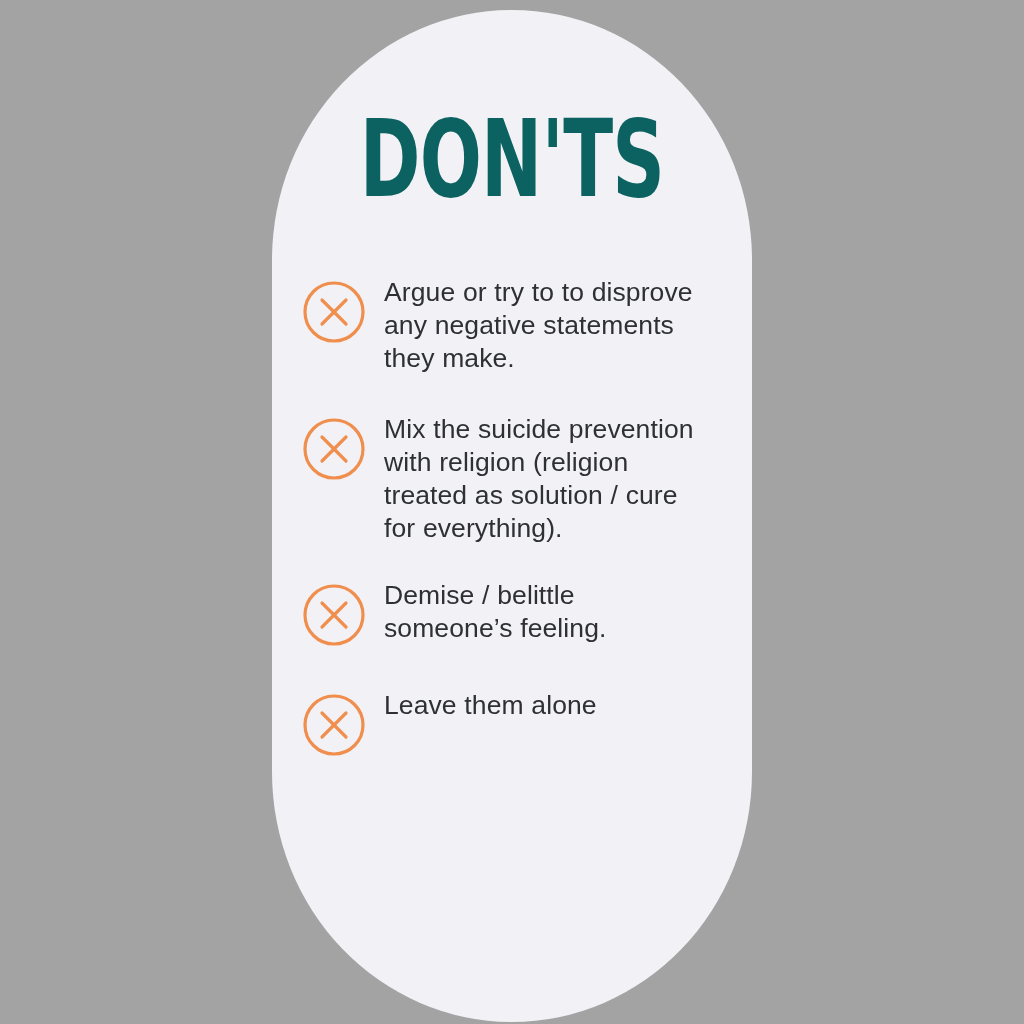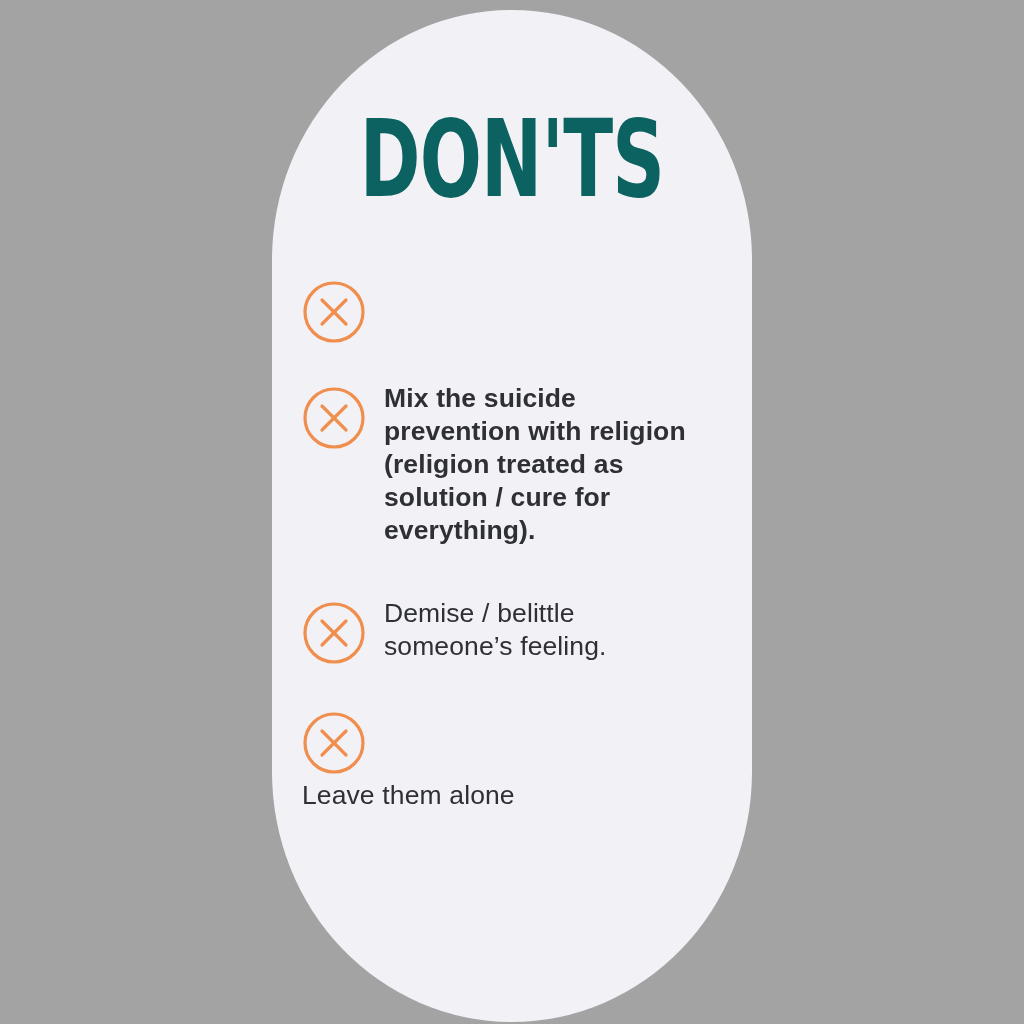--- a/index.html
+++ b/index.html
@@ -62,21 +62,21 @@
     width: 480px;
   }
 
   .item {
     position: relative;
     display: flex;
     align-items: flex-start;
     padding-left: 30px;
     margin-bottom: 30px;
   }
-  .item:last-child { margin-bottom: 0; flex-direction: column; }
+  .item:last-child { margin-bottom: 0; }
 
   .icon-wrap {
     flex: 0 0 auto;
     width: 64px;
     height: 64px;
     margin-top: 8px;
     margin-right: 18px;
   }
   .icon-wrap svg {
     display: block;
@@ -92,21 +92,21 @@
     font-size: 26.5px;
     line-height: 33px;
     letter-spacing: 0.1px;
     padding-top: 4px;
     max-width: 322px;
     word-spacing: 0.2px;
   }
 
   
   .item.i0 { margin-bottom: 34px; }
-  .item.i1 { margin-bottom: 46px; font-weight: bold; }
+  .item.i1 { margin-bottom: 30px; }
   .item.i2 { margin-bottom: 38px; }
   .item.i3 { margin-bottom: 20px; }
 </style>
 </head>
 <body>
 
 <div id="stage">
 
   <div id="card">
 
@@ -115,20 +115,21 @@
     <div id="list">
 
       <div class="item i0">
         <span class="icon-wrap">
           <svg viewBox="0 0 64 64" xmlns="http://www.w3.org/2000/svg">
             <circle cx="32" cy="32" r="29" fill="none" stroke="#f08e4e" stroke-width="3.2"></circle>
             <line x1="20" y1="20" x2="44" y2="44" stroke="#f08e4e" stroke-width="3.2" stroke-linecap="round"></line>
             <line x1="44" y1="20" x2="20" y2="44" stroke="#f08e4e" stroke-width="3.2" stroke-linecap="round"></line>
           </svg>
         </span>
+        <span class="item-text">Argue or try to to disprove any negative statements they make.</span>
       </div>
 
       <div class="item i1">
         <span class="icon-wrap">
           <svg viewBox="0 0 64 64" xmlns="http://www.w3.org/2000/svg">
             <circle cx="32" cy="32" r="29" fill="none" stroke="#f08e4e" stroke-width="3.2"></circle>
             <line x1="20" y1="20" x2="44" y2="44" stroke="#f08e4e" stroke-width="3.2" stroke-linecap="round"></line>
             <line x1="44" y1="20" x2="20" y2="44" stroke="#f08e4e" stroke-width="3.2" stroke-linecap="round"></line>
           </svg>
         </span>

